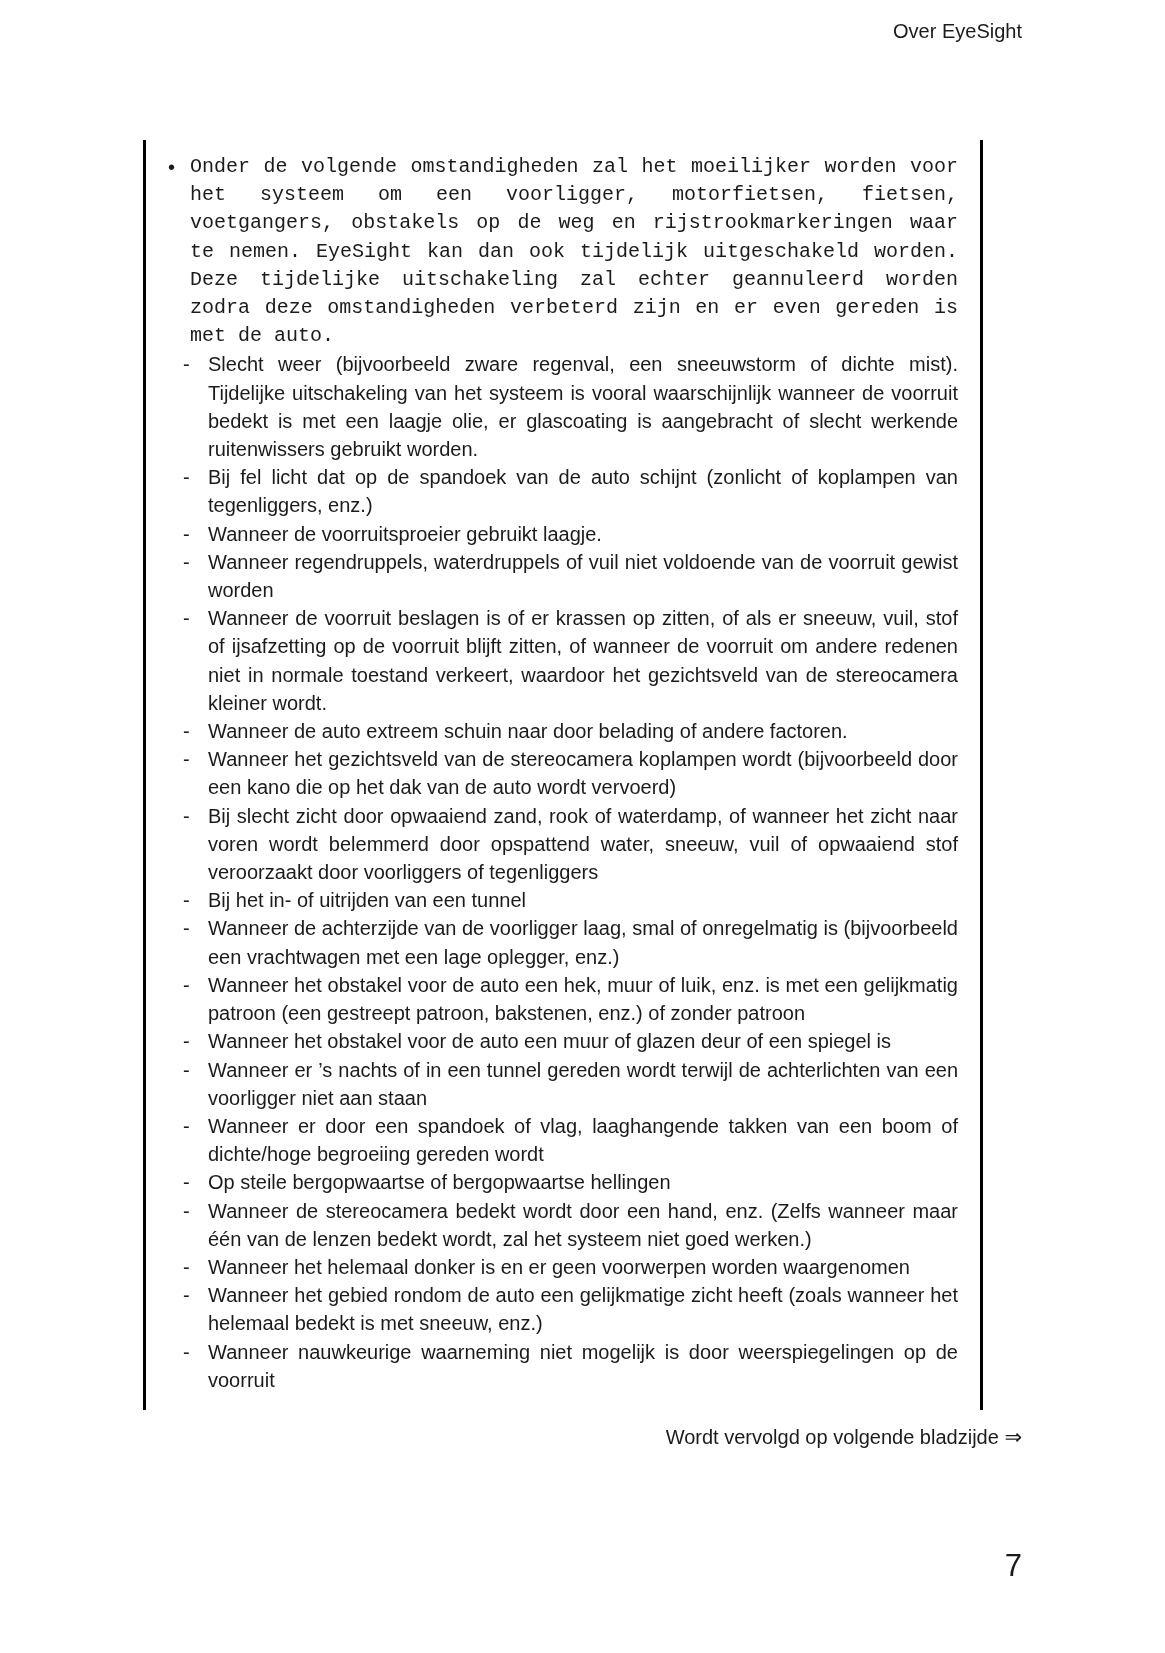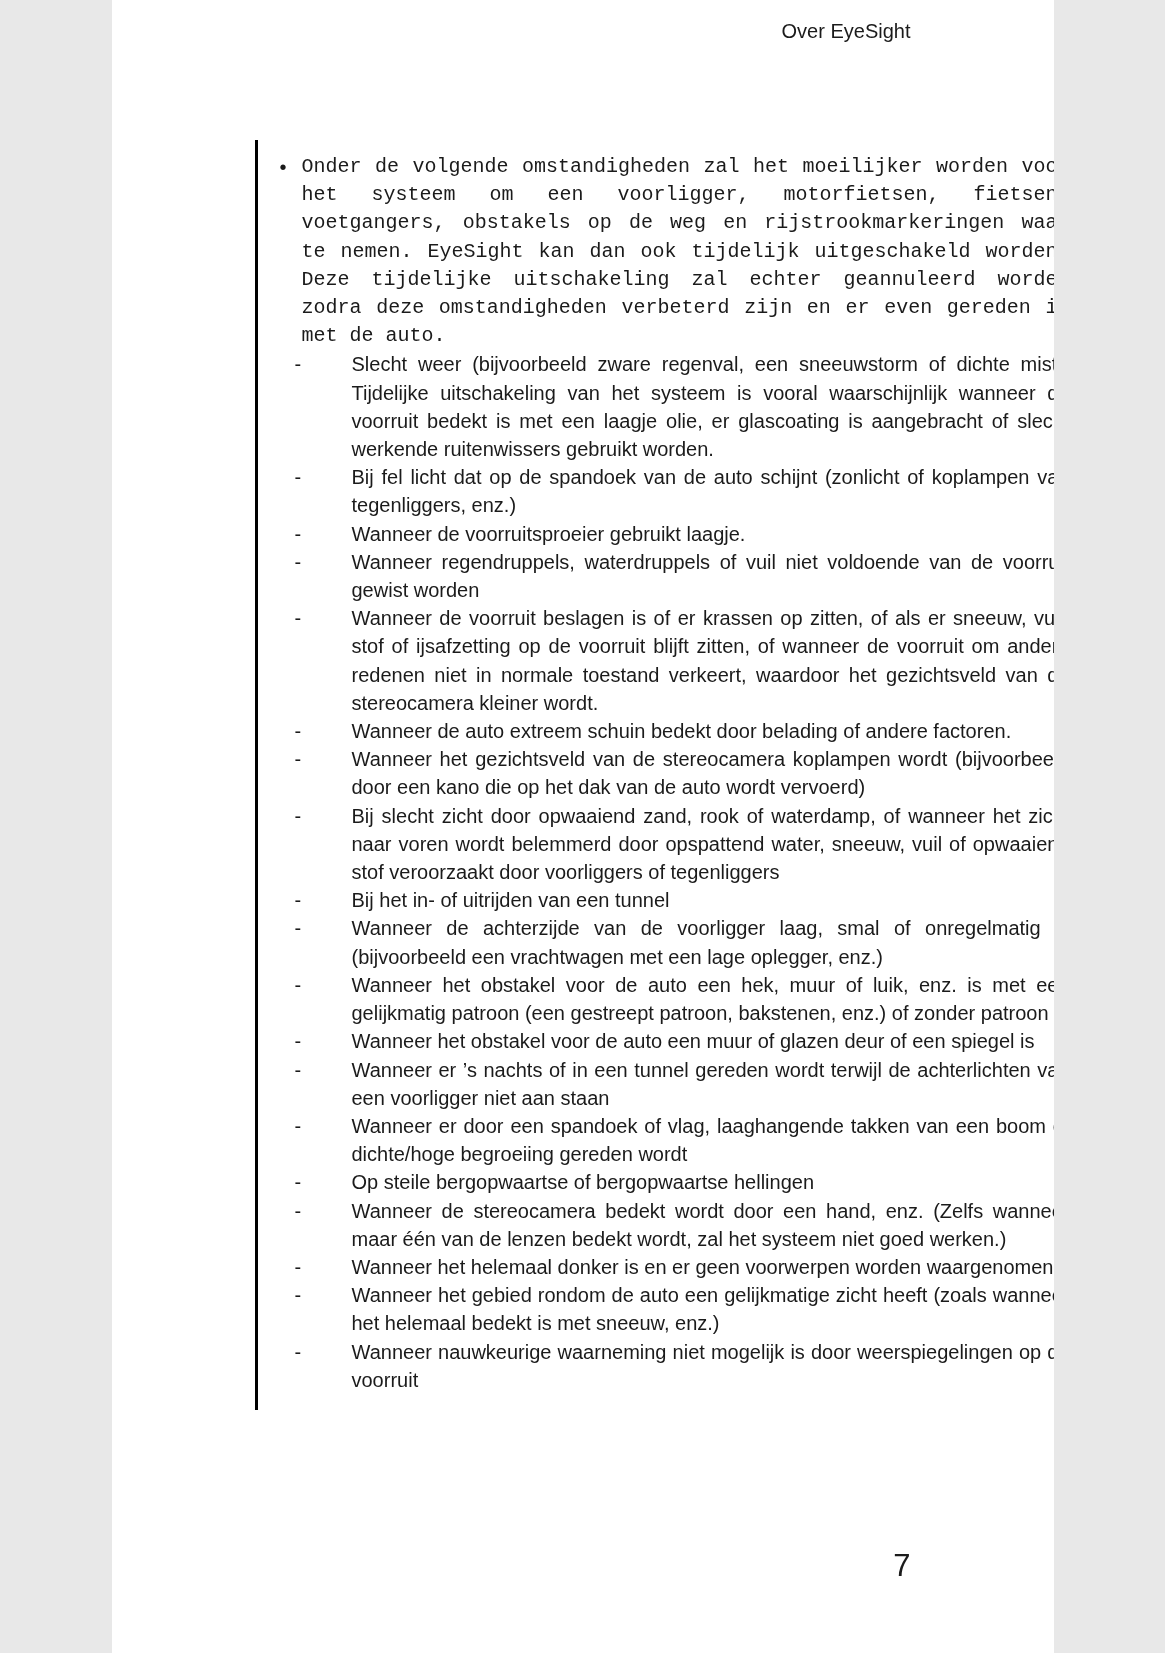--- a/index.html
+++ b/index.html
@@ -1,19 +1,19 @@
 <!DOCTYPE html>
 <html><head>
 <meta charset="utf-8">
 <style>
   * { margin: 0; padding: 0; box-sizing: border-box; }
   html, body { background: #e8e8e8; }
   .page {
     position: relative;
-    width: 942px;
+    width: 1165px;
     height: 1653px;
     margin: 0 auto;
     background: #ffffff;
     font-family: "Liberation Sans", sans-serif;
     color: #1b1b1b;
     overflow: hidden;
   }
   .header-line {
     position: absolute;
     top: 19px;
@@ -50,21 +50,20 @@
   .sub-list { margin-left: 15px; }
   .sub-item { display: flex; align-items: flex-start; }
   .dash {
     flex: 0 0 25px;
     width: 25px;
     line-height: 28.2px;
   }
   .sub-text {
     flex: 1 1 auto;
     text-align: justify;
-    margin-left: 32px;
   }
   .continue-line {
     position: absolute;
     top: 1424px;
     left: 143px;
     right: 143px;
     text-align: right;
     font-size: 20px;
     line-height: 26px;
   }
@@ -108,21 +107,21 @@
         <div class="sub-item">
           <span class="dash">-</span>
           <p class="sub-text">Wanneer regendruppels, waterdruppels of vuil niet voldoende van de voorruit gewist worden</p>
         </div>
         <div class="sub-item">
           <span class="dash">-</span>
           <p class="sub-text">Wanneer de voorruit beslagen is of er krassen op zitten, of als er sneeuw, vuil, stof of ijsafzetting op de voorruit blijft zitten, of wanneer de voorruit om andere redenen niet in normale toestand verkeert, waardoor het gezichtsveld van de stereocamera kleiner wordt.</p>
         </div>
         <div class="sub-item">
           <span class="dash">-</span>
-          <p class="sub-text">Wanneer de auto extreem schuin bedekt door belading of andere factoren.</p>
+          <p class="sub-text">Wanneer de auto extreem schuin naar door belading of andere factoren.</p>
         </div>
         <div class="sub-item">
           <span class="dash">-</span>
           <p class="sub-text">Wanneer het gezichtsveld van de stereocamera koplampen wordt (bijvoorbeeld door een kano die op het dak van de auto wordt vervoerd)</p>
         </div>
         <div class="sub-item">
           <span class="dash">-</span>
           <p class="sub-text">Bij slecht zicht door opwaaiend zand, rook of waterdamp, of wanneer het zicht naar voren wordt belemmerd door opspattend water, sneeuw, vuil of opwaaiend stof veroorzaakt door voorliggers of tegenliggers</p>
         </div>
         <div class="sub-item">
@@ -165,16 +164,20 @@
           <span class="dash">-</span>
           <p class="sub-text">Wanneer het gebied rondom de auto een gelijkmatige zicht heeft (zoals wanneer het helemaal bedekt is met sneeuw, enz.)</p>
         </div>
         <div class="sub-item">
           <span class="dash">-</span>
           <p class="sub-text">Wanneer nauwkeurige waarneming niet mogelijk is door weerspiegelingen op de voorruit</p>
         </div>
       </div>
   </div>
 
+  <div class="continue-line">
+    <span>Wordt vervolgd op volgende bladzijde</span>
+    <span class="continue-arrow">⇒</span>
+  </div>
 
   <div class="page-number">7</div>
 
 </div>
 
 </body></html>

